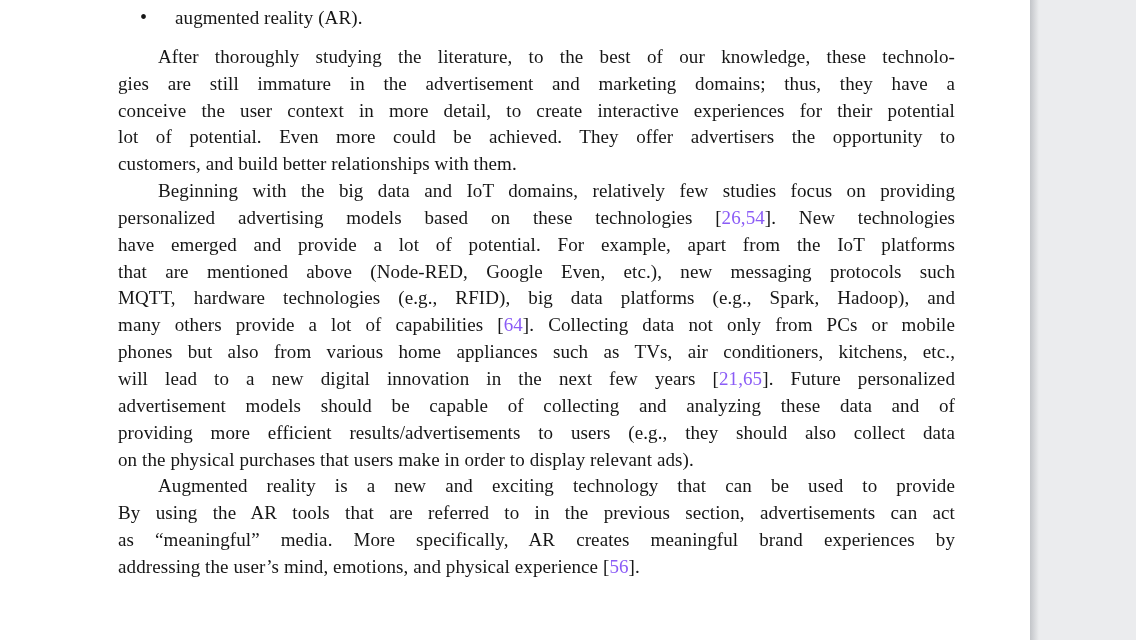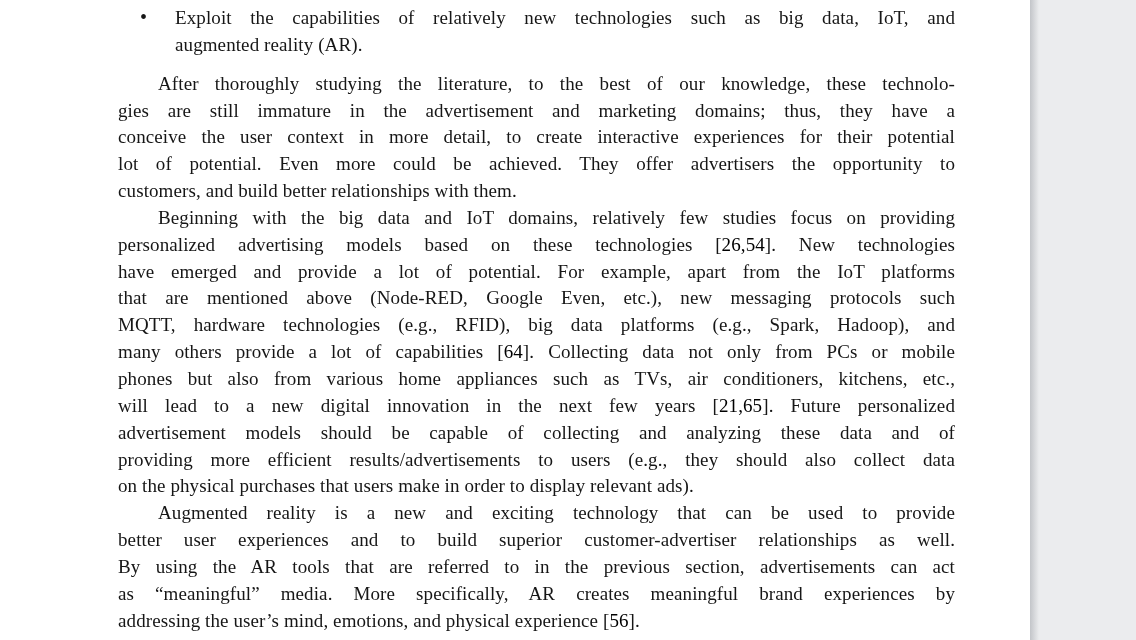--- a/index.html
+++ b/index.html
@@ -52,33 +52,32 @@
     left: 22px; top: -1px;
     font-size: 20px;
   }
   .line { text-align: left; white-space: normal; }
   .line.just {
     text-align: justify;
     text-align-last: justify;
   }
   .line.indent { text-indent: 40px; }
   .cite {
-    color: #000000;
+    color: #8b5cf6;
     cursor: pointer;
   }
 </style>
 </head>
 <body>
 
 <div class="viewer">
   <div class="page">
     <div class="text-column">
         <div class="block bullet">
           <span class="bullet-marker">•</span>
-          <div class="line just">Exploit the capabilities of relatively new technologies such as big data, IoT, and</div>
           <div class="line">augmented reality (AR).</div>
         </div>
         <div class="block para">
           <div class="line just indent">After thoroughly studying the literature, to the best of our knowledge, these technolo-</div>
           <div class="line just">gies are still immature in the advertisement and marketing domains; thus, they have a</div>
           <div class="line just">conceive the user context in more detail, to create interactive experiences for their potential</div>
           <div class="line just">lot of potential. Even more could be achieved. They offer advertisers the opportunity to</div>
           <div class="line">customers, and build better relationships with them.</div>
         </div>
         <div class="block para">
@@ -89,21 +88,20 @@
           <div class="line just">MQTT, hardware technologies (e.g., RFID), big data platforms (e.g., Spark, Hadoop), and</div>
           <div class="line just">many others provide a lot of capabilities [<span class="cite">64</span>]. Collecting data not only from PCs or mobile</div>
           <div class="line just">phones but also from various home appliances such as TVs, air conditioners, kitchens, etc.,</div>
           <div class="line just">will lead to a new digital innovation in the next few years [<span class="cite">21,65</span>]. Future personalized</div>
           <div class="line just">advertisement models should be capable of collecting and analyzing these data and of</div>
           <div class="line just">providing more efficient results/advertisements to users (e.g., they should also collect data</div>
           <div class="line">on the physical purchases that users make in order to display relevant ads).</div>
         </div>
         <div class="block para">
           <div class="line just indent">Augmented reality is a new and exciting technology that can be used to provide</div>
-          <div class="line just">better user experiences and to build superior customer-advertiser relationships as well.</div>
           <div class="line just">By using the AR tools that are referred to in the previous section, advertisements can act</div>
           <div class="line just">as “meaningful” media. More specifically, AR creates meaningful brand experiences by</div>
           <div class="line">addressing the user’s mind, emotions, and physical experience [<span class="cite">56</span>].</div>
         </div>
       </div>
   </div>
   <div class="viewer-gutter"></div>
 </div>
 
 </body></html>

